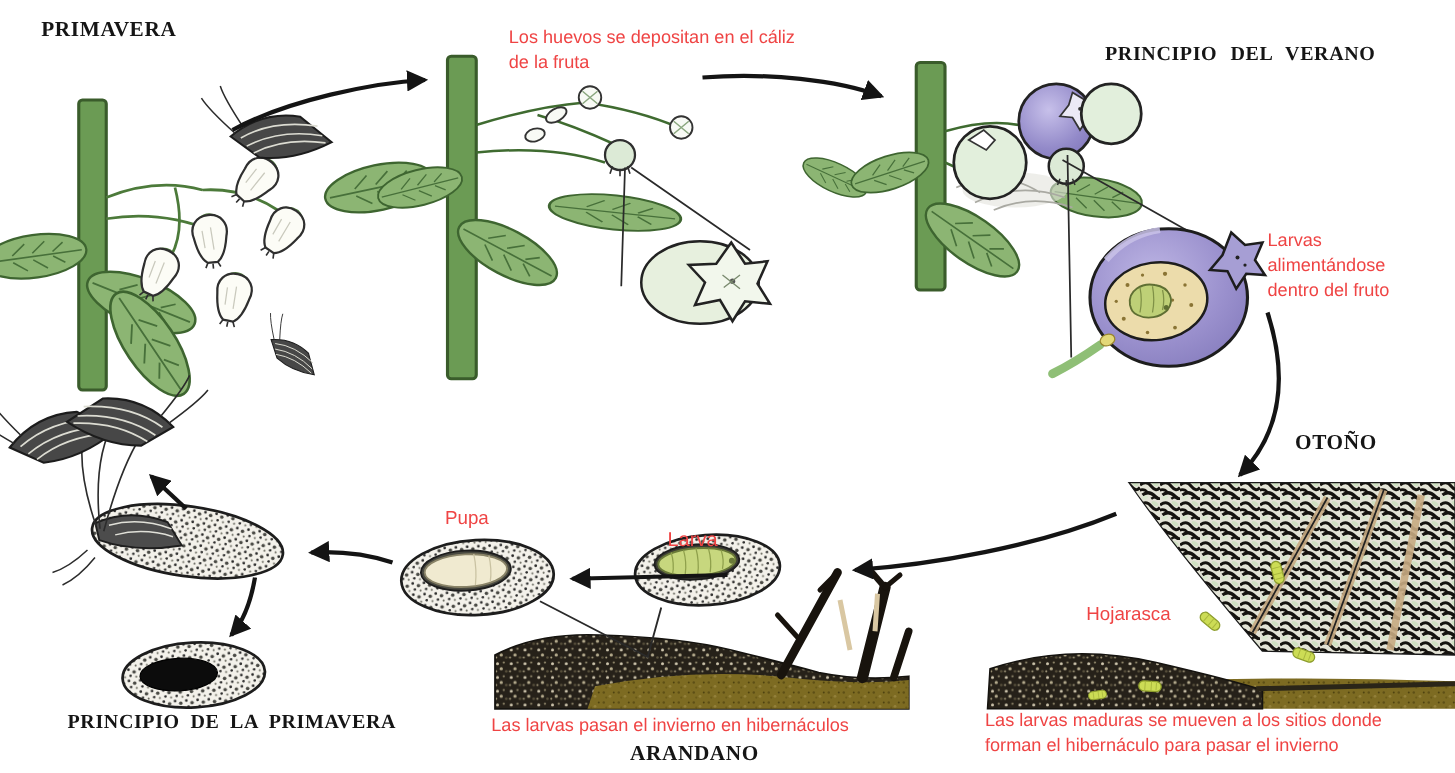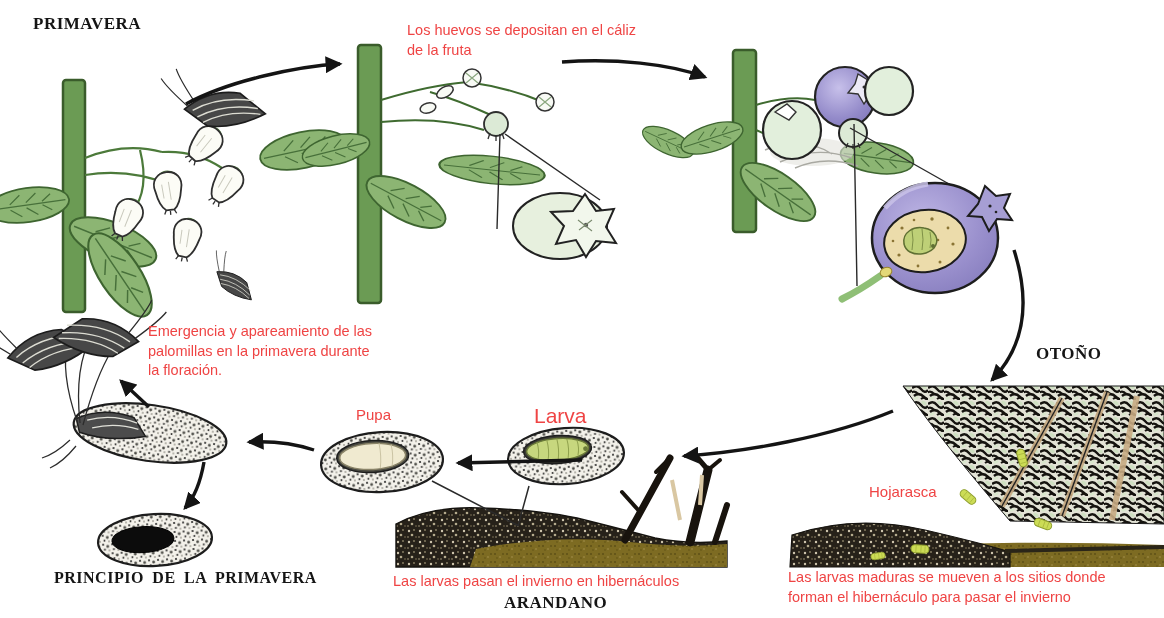--- a/index.html
+++ b/index.html
@@ -260,31 +260,32 @@
       <path d="M314,450 C290,442 268,441 249,442" marker-end="url(#ah)"></path>
       <path d="M149,407 L121,381" marker-end="url(#ah)"></path>
       <path d="M204,462 C200,485 194,498 185,508" marker-end="url(#ah)"></path>
     </g>
   </svg>
 
   <div class="txt serif h17" style="left:33px;top:14px;">PRIMAVERA</div>
 
   <div class="txt sans b14" style="left:407px;top:21px;">Los huevos se depositan en el cáliz<br>de la fruta</div>
 
-
-
-
-
-  <div class="txt sans b14" style="left:148px;top:322px;">Emergencia y apareamiento de las<br>palomillas en la primavera durante<br>la floración.</div>
+  <div class="txt serif h16 ws" style="left:884px;top:35px;">PRINCIPIO DEL VERANO</div>
+
+
+  <div class="txt sans b14" style="left:1014px;top:183px;line-height:20px;">Larvas<br>alimentándose<br>dentro del fruto</div>
+
+
 
   <div class="txt serif h17" style="left:1036px;top:344px;">OTOÑO</div>
 
   <div class="txt sans" style="left:356px;top:406px;font-size:15px;">Pupa</div>
 
-  <div class="txt sans" style="left:534px;top:404px;font-size:21px;">Larva</div>
+  <div class="txt sans" style="left:534px;top:424px;font-size:16px;">Larva</div>
 
   <div class="txt sans" style="left:869px;top:483px;font-size:15px;">Hojarasca</div>
 
   <div class="txt serif h16 ws2" style="left:8px;top:569px;margin-left:46px;">PRINCIPIO DE LA PRIMAVERA</div>
 
   <div class="txt sans b14" style="left:393px;top:572px;">Las larvas pasan el invierno en hibernáculos</div>
 
   <div class="txt serif h17" style="left:504px;top:593px;">ARANDANO</div>
 
   <div class="txt sans b14" style="left:788px;top:568px;">Las larvas maduras se mueven a los sitios donde<br>forman el hibernáculo para pasar el invierno</div>

